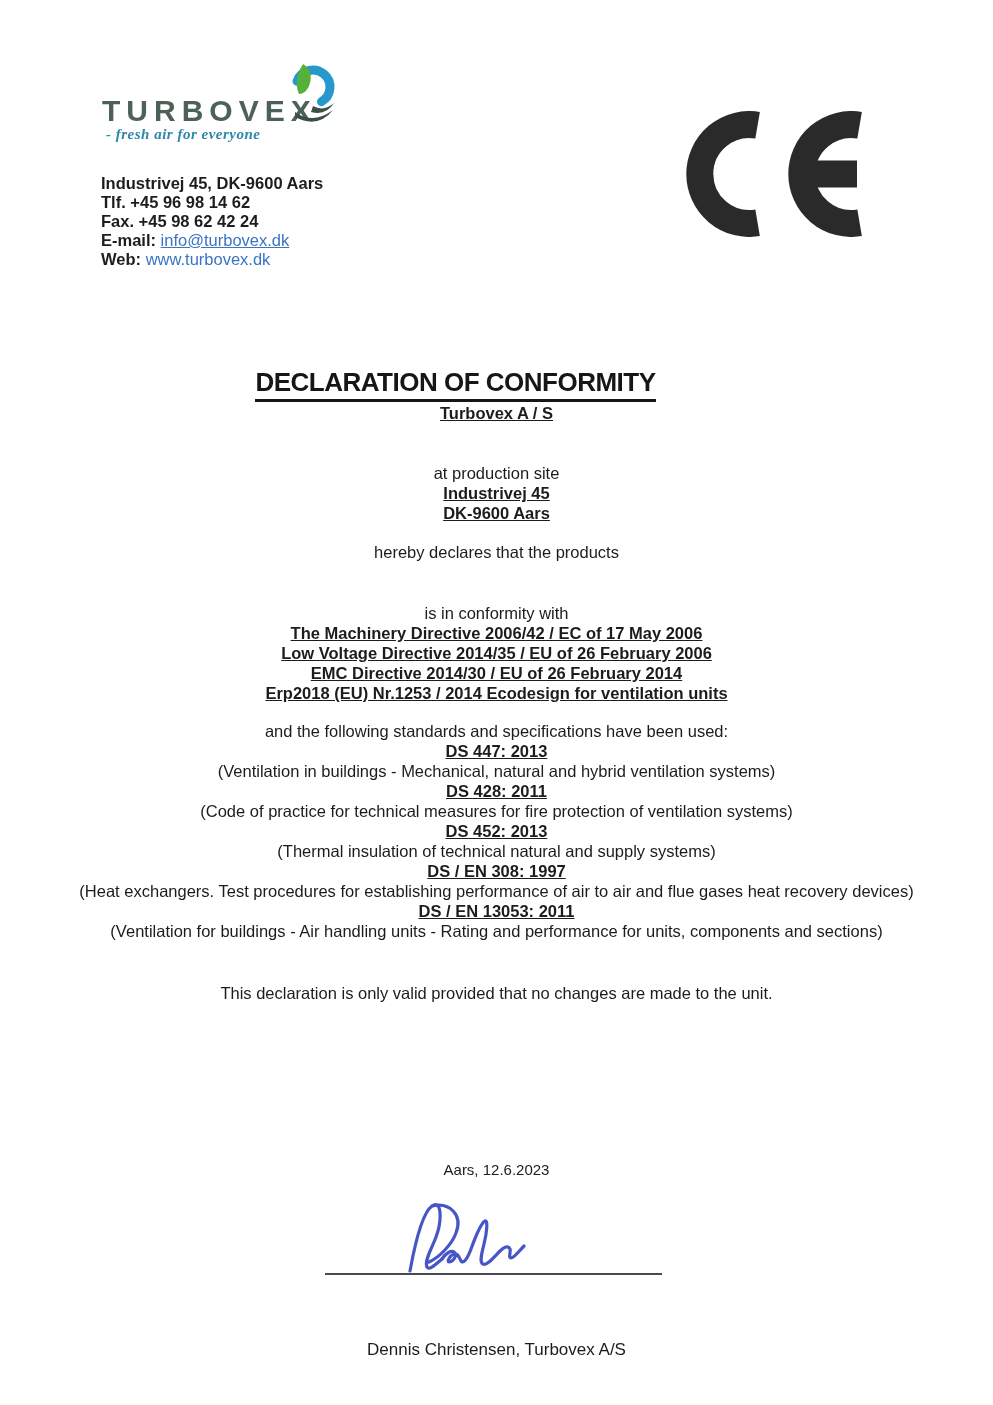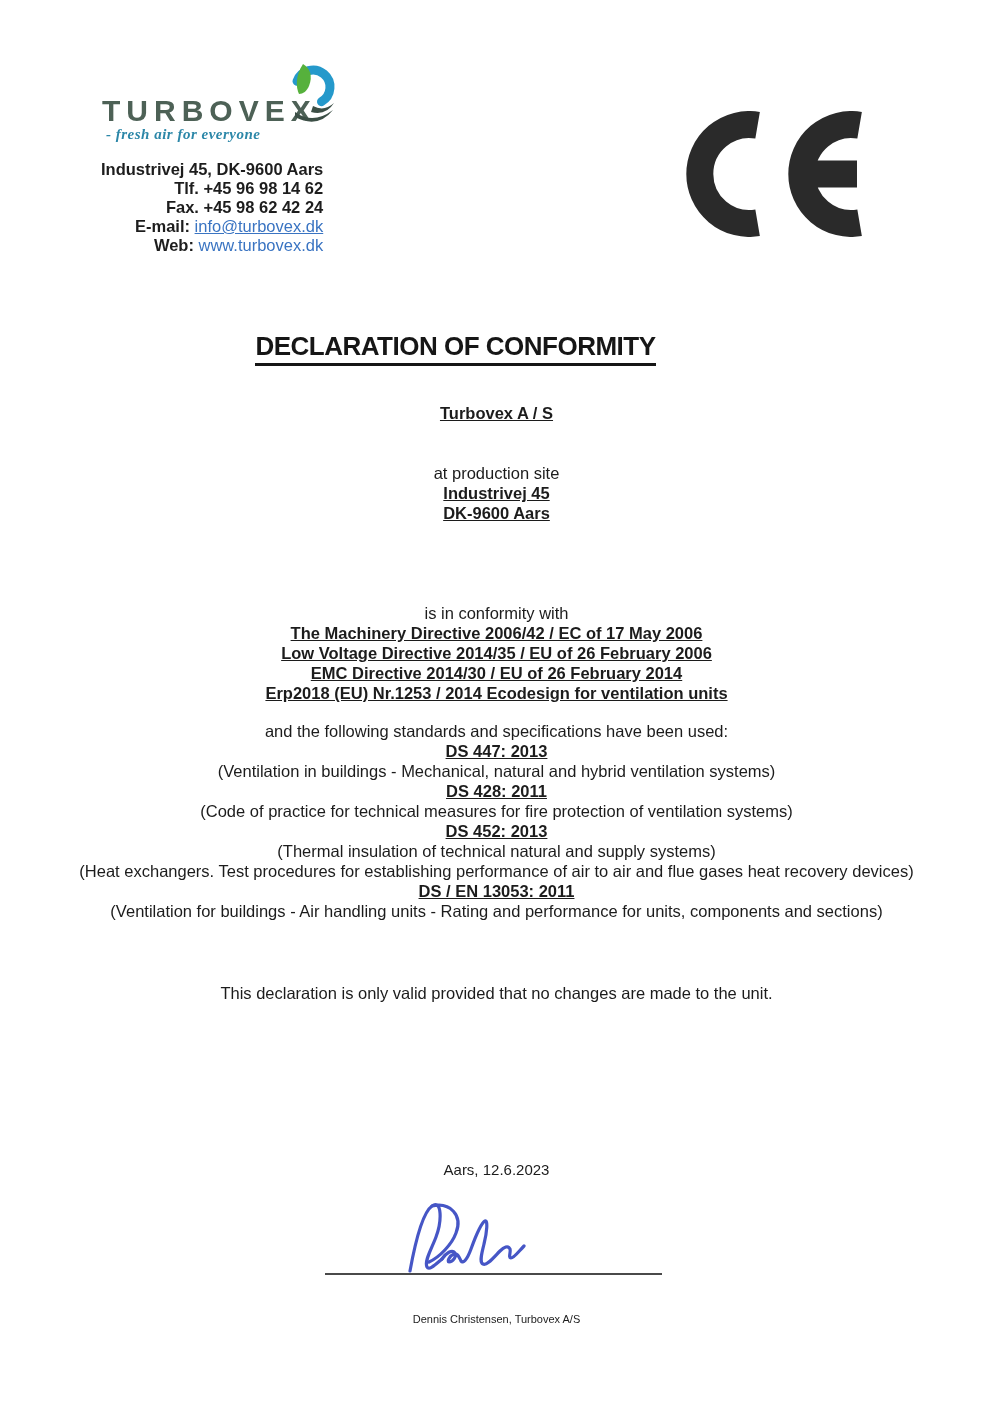--- a/index.html
+++ b/index.html
@@ -21,43 +21,43 @@
     color:#4d6156;
   }
   .brand-tagline {
     position:absolute; left:6px; top:60px;
     font-family:Liberation Serif, serif; font-style:italic; font-weight:bold;
     font-size:15px; color:#2c87a8; letter-spacing:0.5px;
   }
   .logo-icon { position:absolute; left:183px; top:-4px; }
   
   .contact-block {
-    position:absolute; left:101px; top:149px;
-    font-size:16.5px; line-height:19px; font-weight:bold; color:#1d1d1d;text-align:right;
+    position:absolute; left:101px; top:163px;
+    font-size:16.5px; line-height:19px; font-weight:bold; color:#1d1d1d;
   }
   .contact-block a { font-weight:normal; color:#3a74c2; text-decoration:none; }
   .contact-block a.underlined { text-decoration:underline; }
   
   .ce-mark { position:absolute; left:686px; top:100px; }
   
   .line, .block {
     position:absolute; left:0; width:993px;
     text-align:center; font-size:16.5px; line-height:20px; color:#1c1c1c;
   }
   .b { font-weight:bold;text-decoration:underline; }
-  .title-block { position:absolute; left:0; width:911px; text-align:center; top:320px; }
+  .title-block { position:absolute; left:0; width:911px; text-align:center; top:356px; }
   .title-block span {
     display:inline-block;
     font-size:26px; font-weight:bold; letter-spacing:-0.5px; color:#161616;
     border-bottom:3px solid #161616; padding-bottom:1px;
   }
   
   .signature-svg { position:absolute; left:388px; top:1188px; }
   .sig-line { position:absolute; left:325px; top:1262px; width:337px; border-top:2px solid #4a4a4a; }
-  .signer-line { top:1298px; font-size:11px; }
+  .signer-line { top:1329px; font-size:17px; }
   .date-line { top:1149px; font-size:15px; }
 </style>
 </head>
 <body>
 
 <div class="page">
 
   <div class="logo-block">
     <div class="brand-text">TURBOVEX</div>
     <div class="brand-tagline">- fresh air for everyone</div>
@@ -96,37 +96,39 @@
   <div class="block" style="top:392px">
     <div class="b">Turbovex A / S</div>
   </div>
 
   <div class="block" style="top:452px">
     <div>at production site</div>
     <div class="b">Industrivej 45</div>
     <div class="b">DK-9600 Aars</div>
   </div>
 
+  <div class="line" style="top:531px">hereby declares that the products</div>
 
   <div class="block" style="top:592px">
     <div>is in conformity with</div>
     <div class="b">The Machinery Directive 2006/42 / EC of 17 May 2006</div>
     <div class="b">Low Voltage Directive 2014/35 / EU of 26 February 2006</div>
     <div class="b">EMC Directive 2014/30 / EU of 26 February 2014</div>
     <div class="b">Erp2018 (EU) Nr.1253 / 2014 Ecodesign for ventilation units</div>
   </div>
 
   <div class="block" style="top:710px">
     <div>and the following standards and specifications have been used:</div>
     <div class="b">DS 447: 2013</div>
     <div>(Ventilation in buildings - Mechanical, natural and hybrid ventilation systems)</div>
     <div class="b">DS 428: 2011</div>
     <div>(Code of practice for technical measures for fire protection of ventilation systems)</div>
     <div class="b">DS 452: 2013</div>
     <div>(Thermal insulation of technical natural and supply systems)</div>
+    <div class="b">DS / EN 308: 1997</div>
     <div>(Heat exchangers. Test procedures for establishing performance of air to air and flue gases heat recovery devices)</div>
     <div class="b">DS / EN 13053: 2011</div>
     <div>(Ventilation for buildings - Air handling units - Rating and performance for units, components and sections)</div>
   </div>
 
   <div class="line" style="top:972px">This declaration is only valid provided that no changes are made to the unit.</div>
 
   <div class="line date-line">Aars, 12.6.2023</div>
 
   <svg class="signature-svg" width="178" height="78" viewBox="0 0 178 78">

